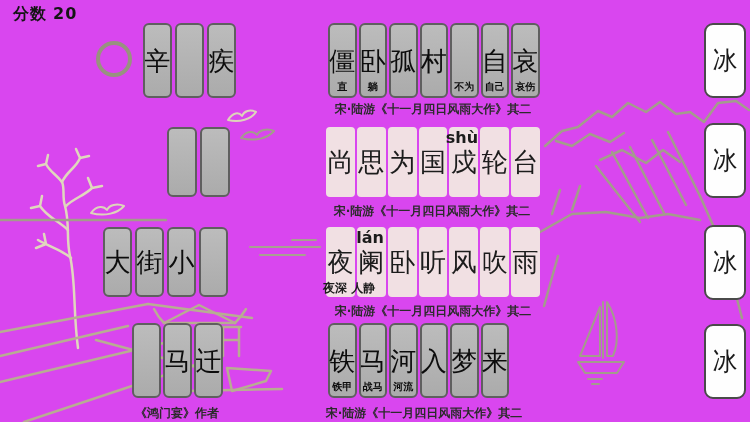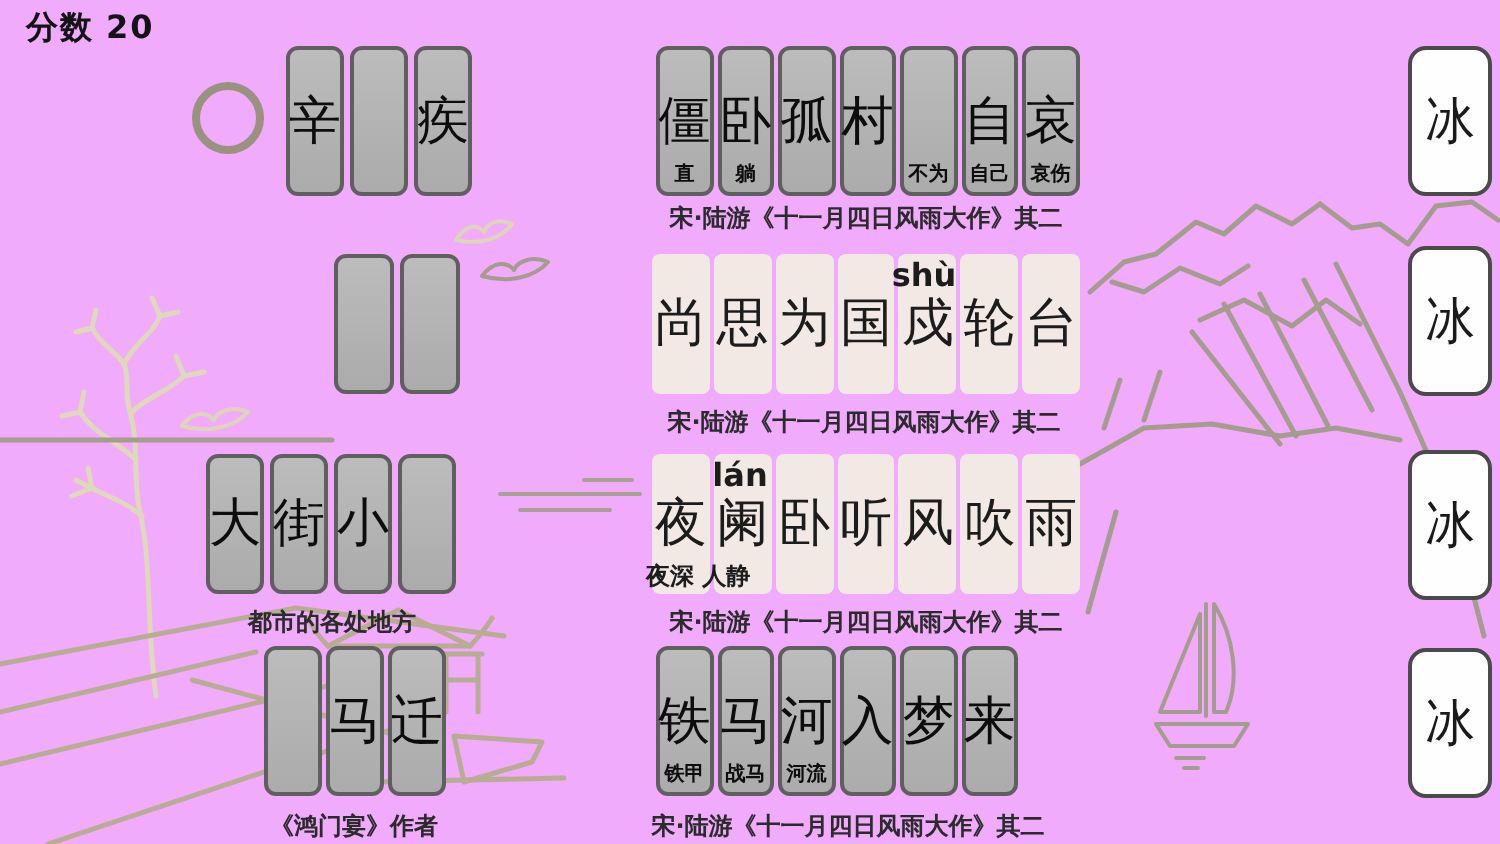--- a/index.html
+++ b/index.html
@@ -1,18 +1,18 @@
 <!DOCTYPE html>
 <html><head>
 <meta charset="utf-8">
 <style>
   html,body{margin:0;padding:0;}
   #stage{
     position:relative; width:750px; height:422px; overflow:hidden;
-    background:#f0abfc;
+    background:#d946ef;
     font-family:"DejaVu Sans","Liberation Sans",sans-serif;
     color:#111;
   }
   #bg-art{position:absolute;left:0;top:0;z-index:0;}
   .score{
     position:absolute; left:13px; top:4px; z-index:3;
     font-size:16px; font-weight:bold; color:#141414; letter-spacing:1px;
   }
   .score span{margin-right:6px;}
   .circle{
@@ -227,21 +227,20 @@
     <div class="tile">
         <span class="tchar">街</span>
       </div>
     <div class="tile">
         <span class="tchar">小</span>
       </div>
     <div class="tile">
         <span class="tchar"></span>
       </div>
   </div>
-  <div class="caption" style="left:166px;top:303px;">都市的各处地方</div>
 
   <div class="solved" style="top:227px;">
     <div class="scol">
         <span class="schar">夜</span>
       </div>
     <div class="scol">
         <span class="schar">阑</span>
       </div>
     <div class="scol">
         <span class="schar">卧</span>

